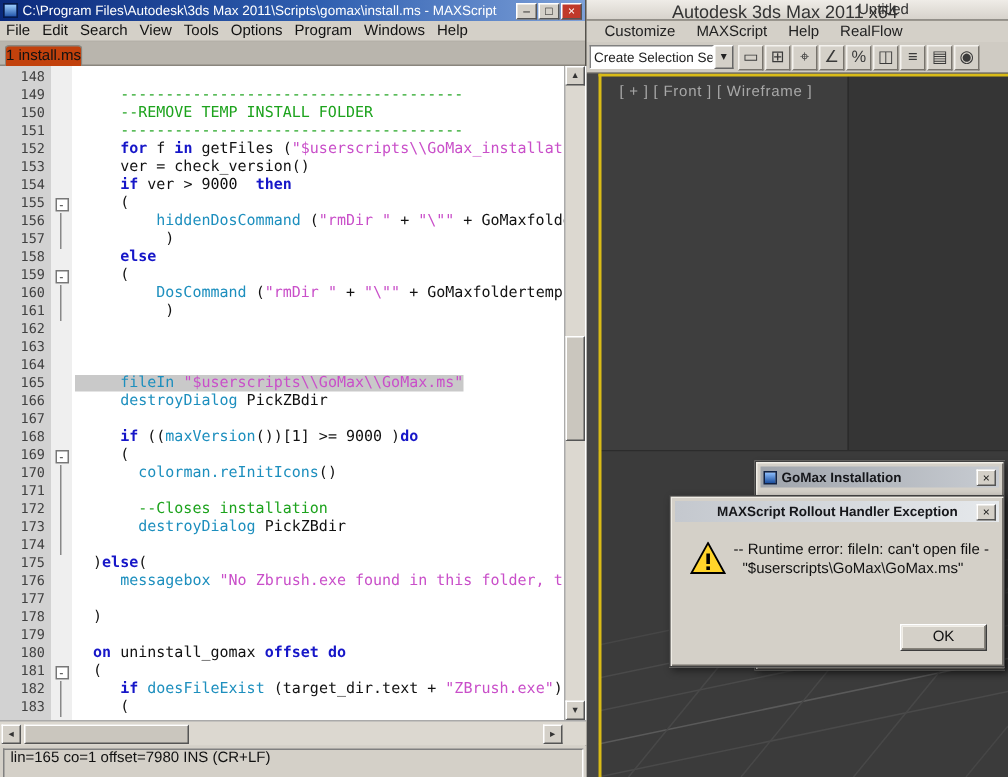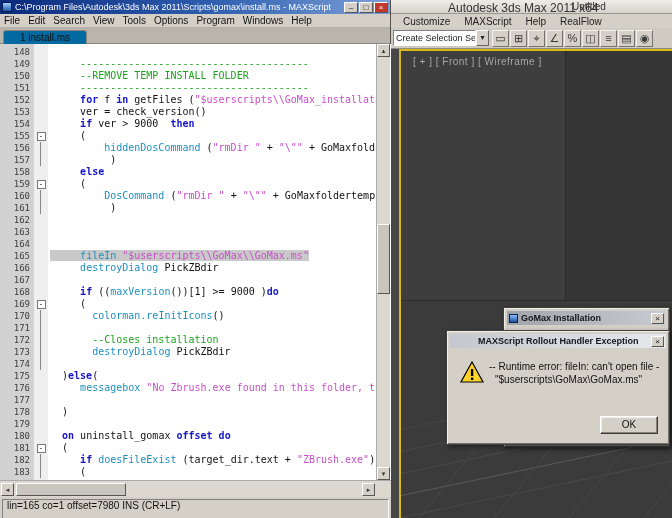--- a/index.html
+++ b/index.html
@@ -46,22 +46,22 @@
     margin-right:3px;flex:none;box-sizing:border-box;}
   .mxs-title{color:#fff;font-size:9px;white-space:nowrap;overflow:hidden;flex:1;}
   .mxs-buttons{display:flex;gap:1px;flex:none;margin-left:2px;}
   .win-btn{width:14px;height:11px;background:#d4d0c8;border:1px solid;border-color:#fff #555 #555 #fff;
     font-size:8px;line-height:9px;text-align:center;color:#111;box-sizing:border-box;}
   .win-btn.close{background:#c0392b;color:#fff;}
   .mxs-menubar{position:absolute;left:0;top:14px;right:0;height:14px;background:#d4d0c8;
     display:flex;align-items:center;border-bottom:1px solid #b5b1a9;box-sizing:border-box;}
   .mxs-menubar .menu-item{font-size:10px;padding:0 4px;color:#111;white-space:nowrap;}
   .mxs-tabbar{position:absolute;left:0;top:28px;right:0;height:16px;background:#b9b5ad;border-bottom:1px solid #8a867e;box-sizing:border-box;}
-  .mxs-tab{position:absolute;left:3px;top:2px;height:14px;background:#0369a1;border:1px solid #8a867e;border-bottom:none;
-    border-radius:3px 3px 0 0;font-size:10px;padding:1px 16px 0;color:#111;box-sizing:border-box;white-space:nowrap;}
+  .mxs-tab{position:absolute;left:3px;top:2px;height:14px;background:#c2410c;border:1px solid #8a867e;border-bottom:none;
+    border-radius:3px 3px 0 0;font-size:10px;padding:1px 0 0;color:#111;box-sizing:border-box;white-space:nowrap;}
 
   .mxs-editor-area{position:absolute;left:0;top:44px;width:391px;height:436px;overflow:hidden;
     background:linear-gradient(90deg,#d2d2d2 0,#d2d2d2 34px,#efefef 34px,#efefef 48px,#ffffff 48px);}
   #code-lines{position:absolute;left:0;top:2px;right:14px;}
   .code-row{display:flex;height:12px;line-height:12px;font-family:"DejaVu Sans Mono",monospace;font-size:10px;white-space:pre;}
   .num{flex:none;width:30px;text-align:right;padding-right:4px;color:#404040;font-size:9px;}
   .fold{flex:none;width:14px;position:relative;display:flex;align-items:center;justify-content:center;}
   .fold.line::after{content:"";position:absolute;left:6px;top:0;bottom:0;border-left:1px solid #888;}
   .foldbox{width:9px;height:9px;border:1px solid #777;background:#fff;font-size:8px;line-height:7px;
     text-align:center;color:#333;box-sizing:border-box;}

